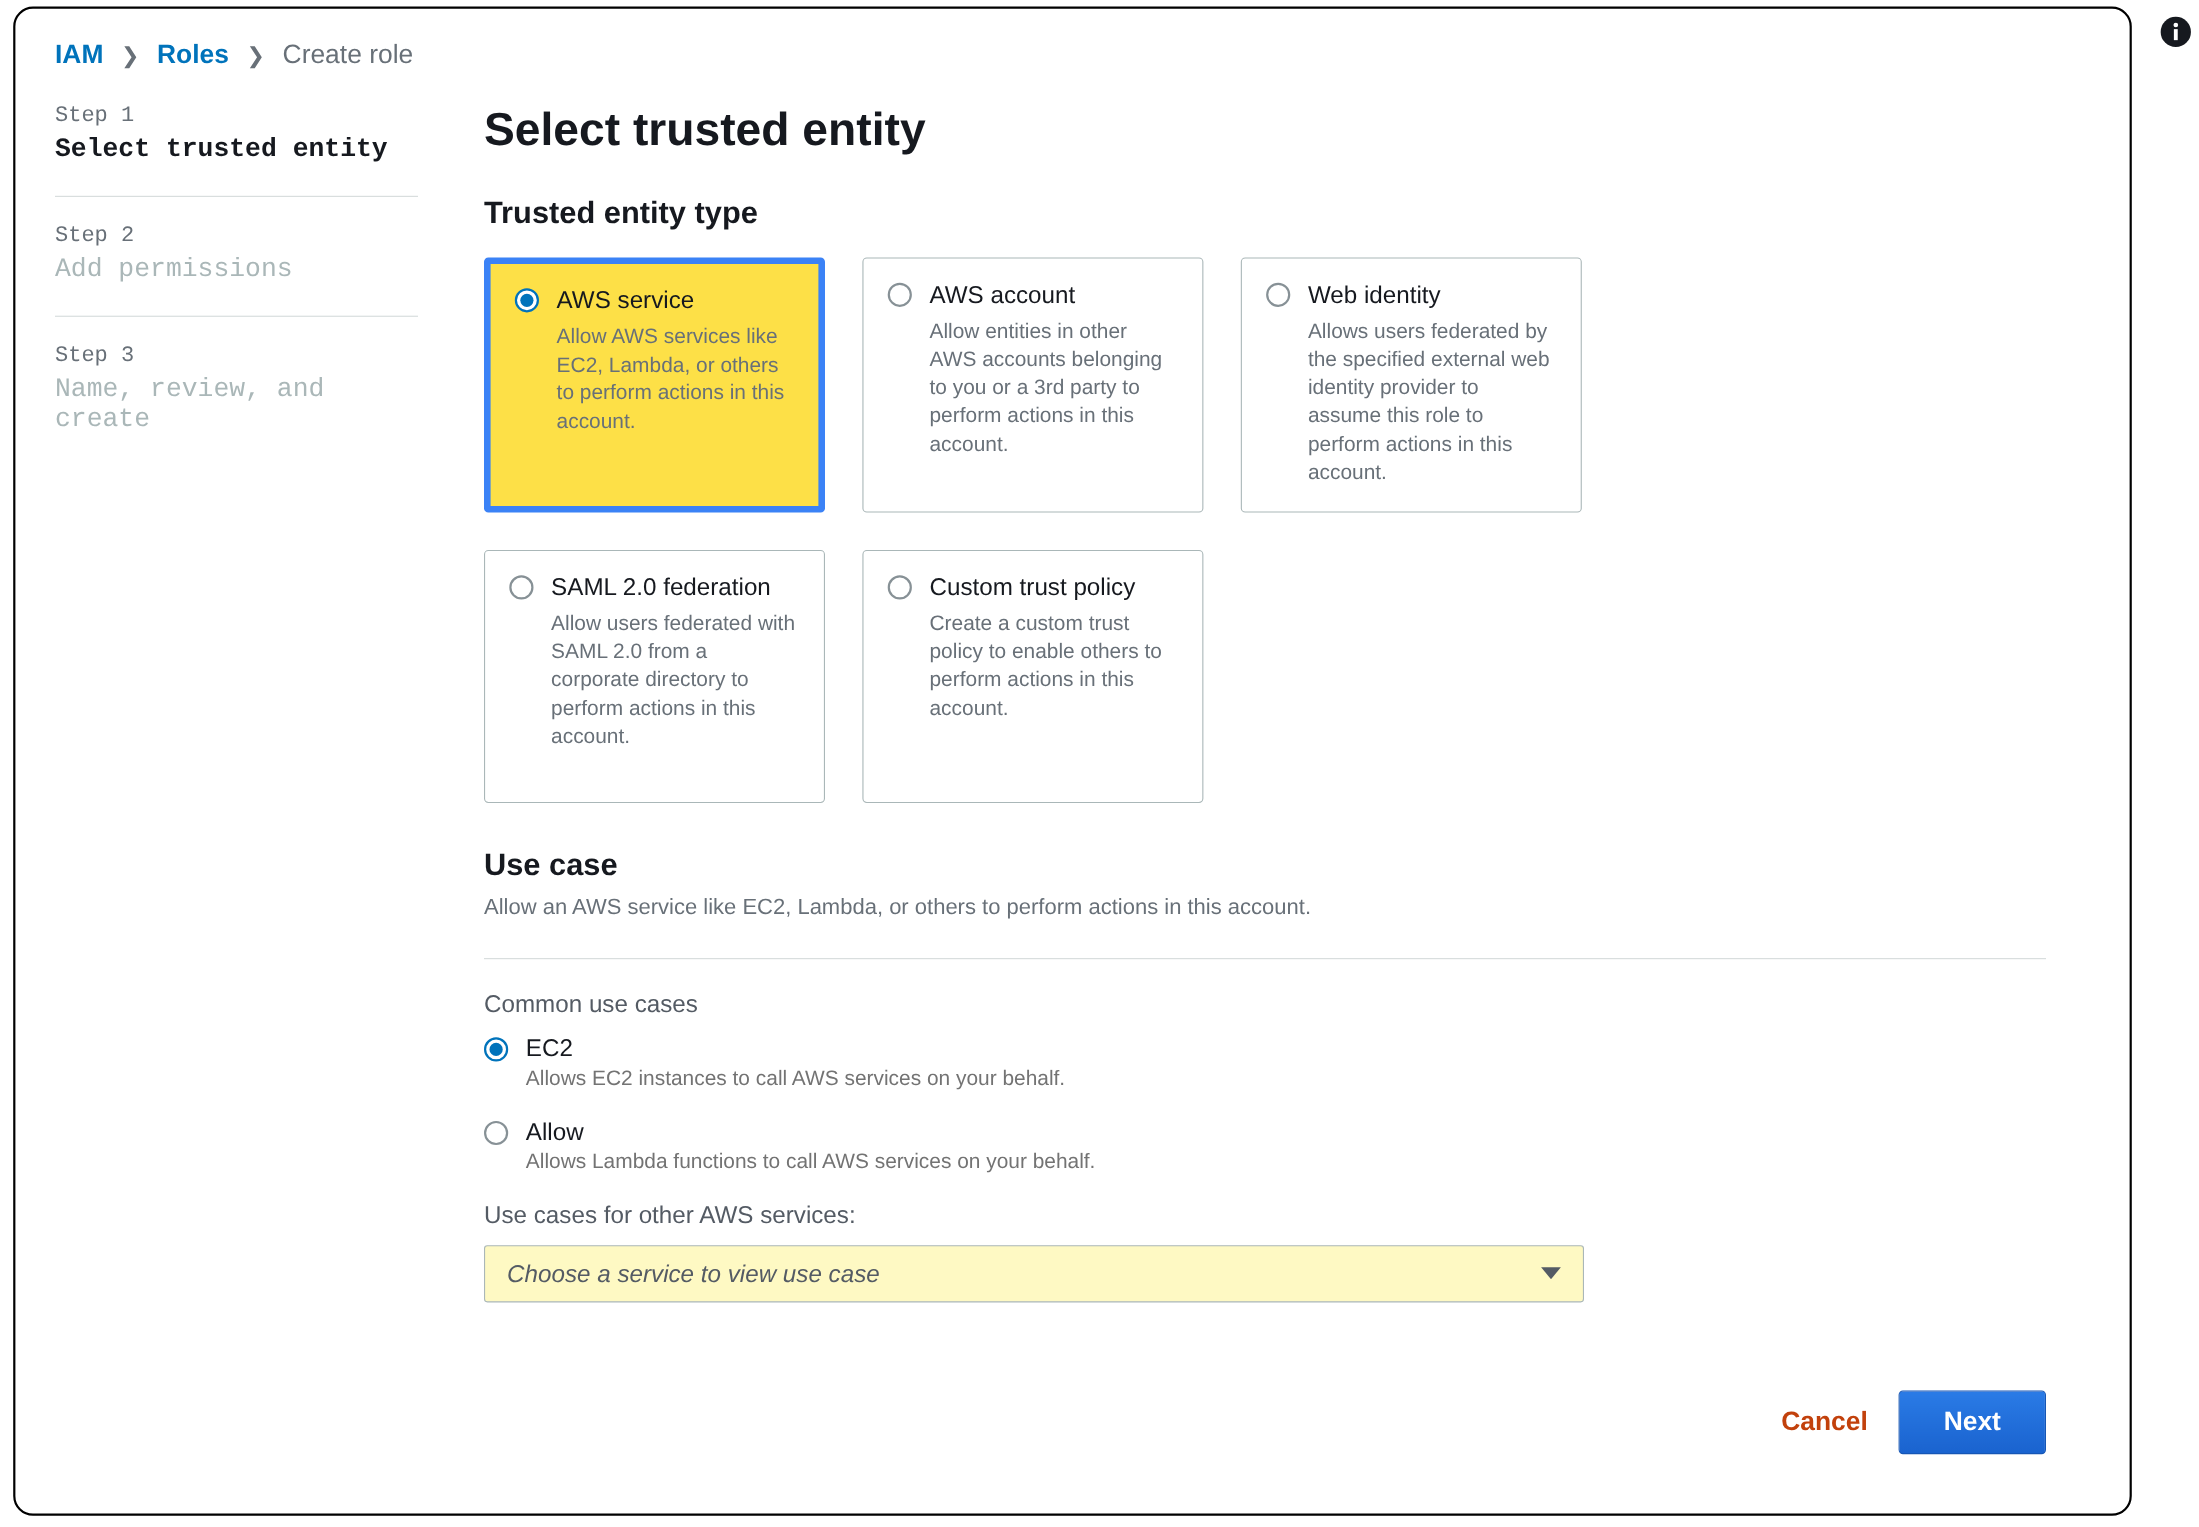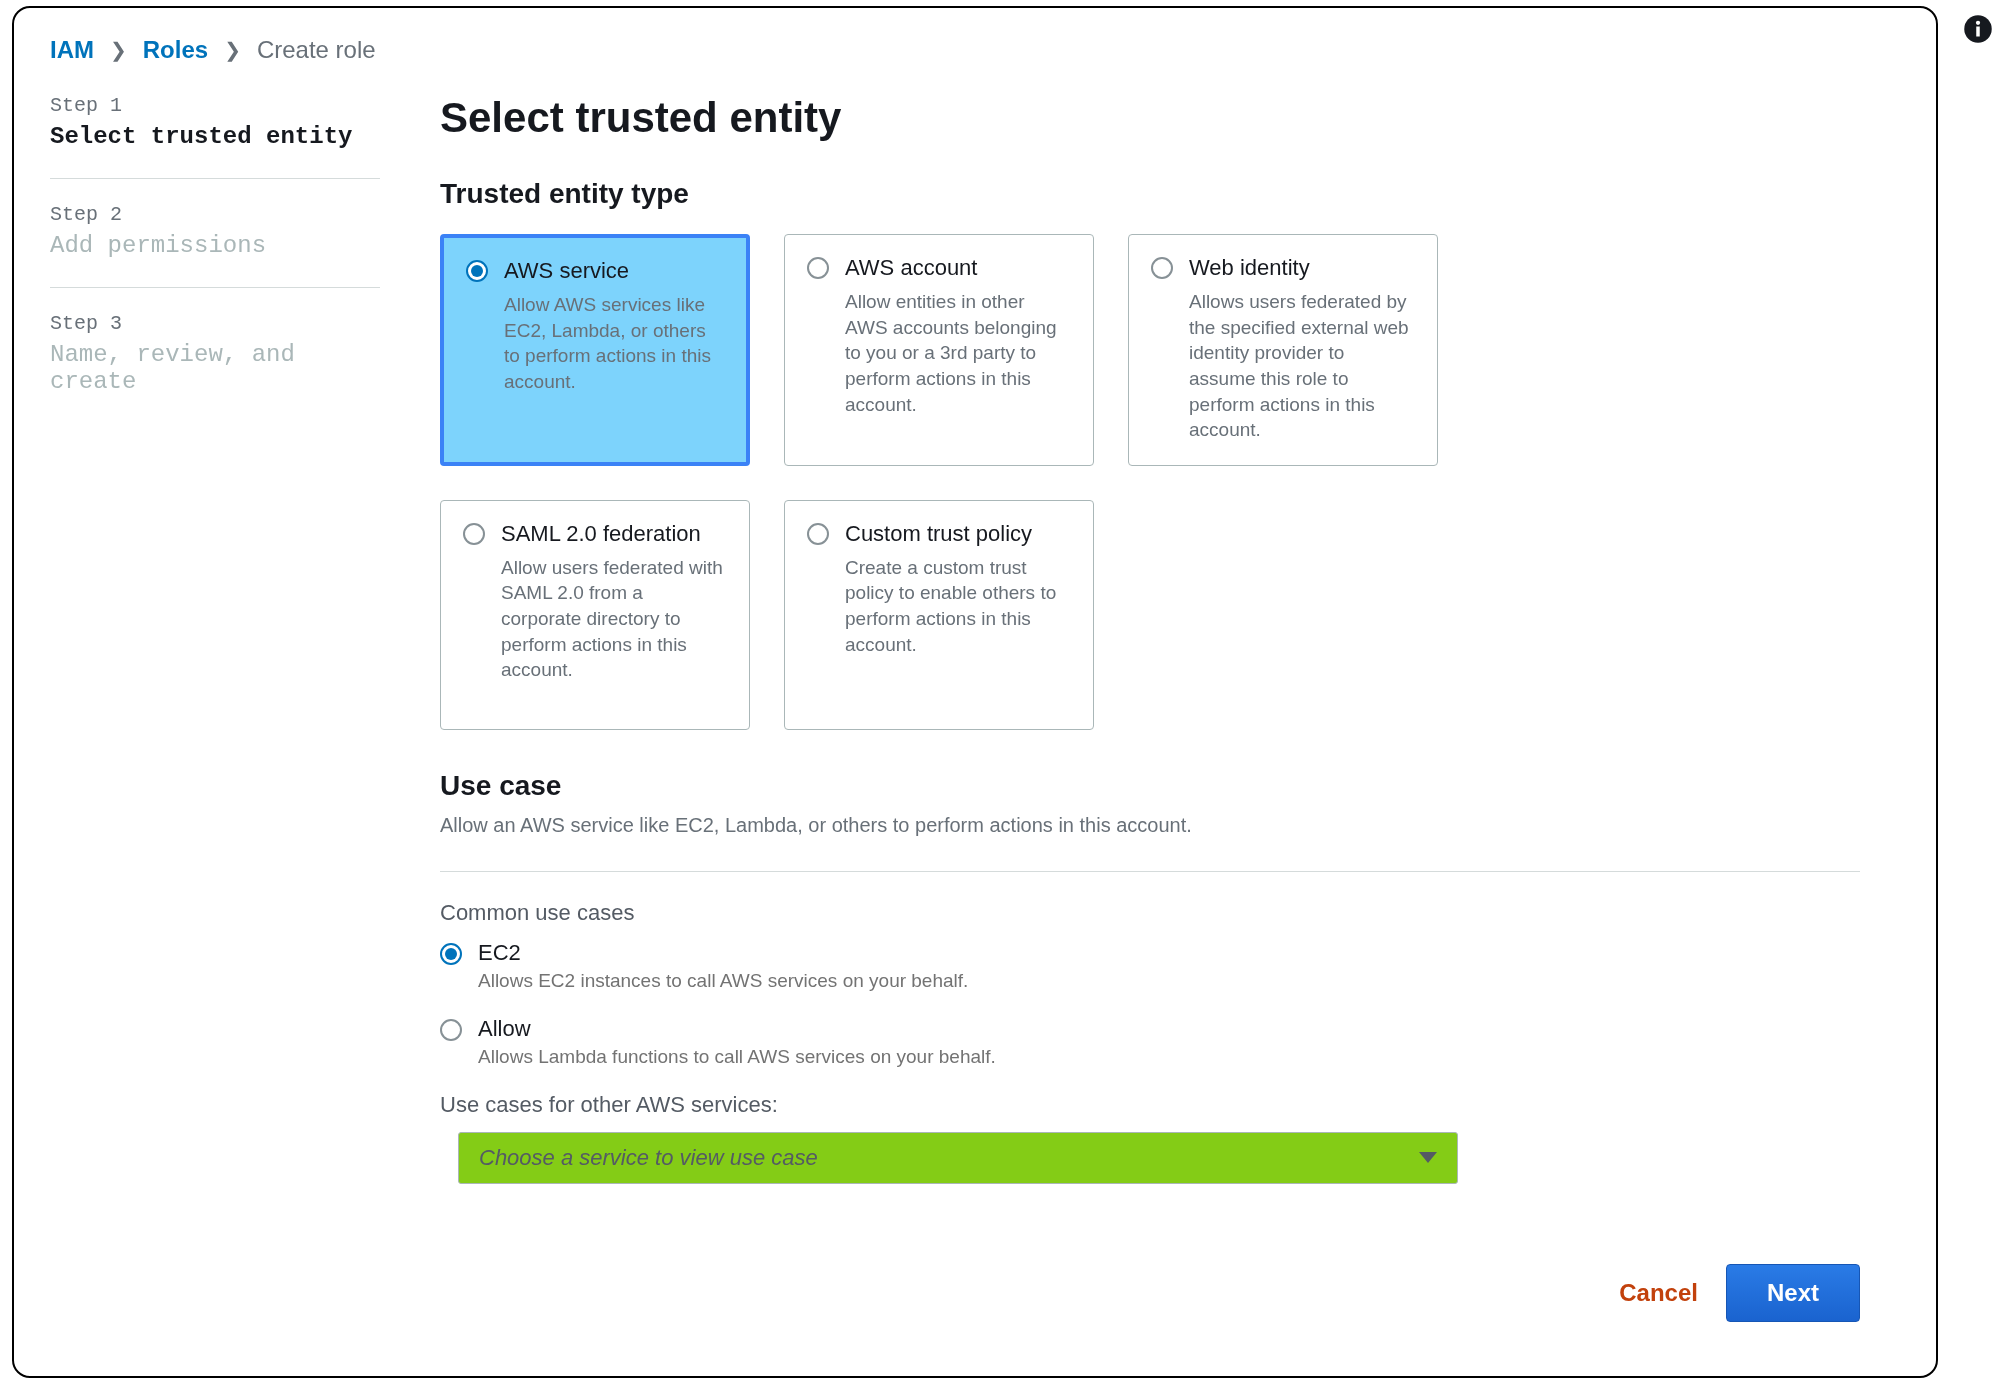--- a/index.html
+++ b/index.html
@@ -75,22 +75,22 @@
   .card {
     border: 1px solid #aab7b8;
     border-radius: 4px;
     padding: 20px 22px 22px 22px;
     background: #fff;
     display: flex;
     gap: 16px;
     min-height: 230px;
   }
   .card.selected {
-    border: 4px solid #3b82f6;
-    background: #7dd3fc;
+    border: 6px solid #3b82f6;
+    background: #fde047;
     justify-content: space-between;
   }
   .card .radio {
     flex-shrink: 0;
     width: 22px; height: 22px;
     border: 2px solid #879196;
     border-radius: 50%;
     margin-top: 2px;
     position: relative;
     background: #fff;
@@ -146,22 +146,21 @@
     height: 52px;
     border: 1px solid #aab7b8;
     border-radius: 3px;
     display: flex;
     align-items: center;
     justify-content: space-between;
     padding: 0 20px;
     font-size: 22px;
     font-style: italic;
     color: #545b64;
-    background: #84cc16;
-    margin-left: 18px;
+    background: #fef9c3;
   }
   .dropdown .caret {
     width: 0; height: 0;
     border-left: 9px solid transparent;
     border-right: 9px solid transparent;
     border-top: 11px solid #545b64;
   }
 
   
   .footer {

